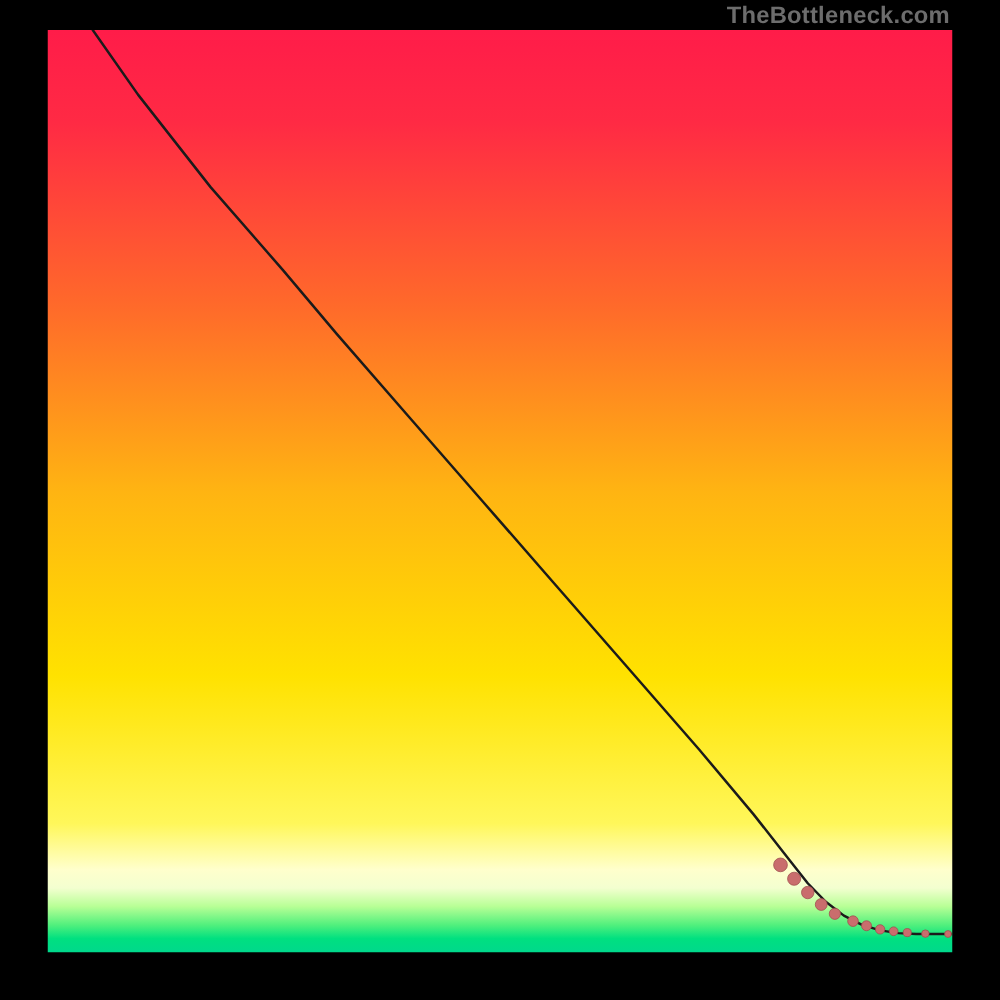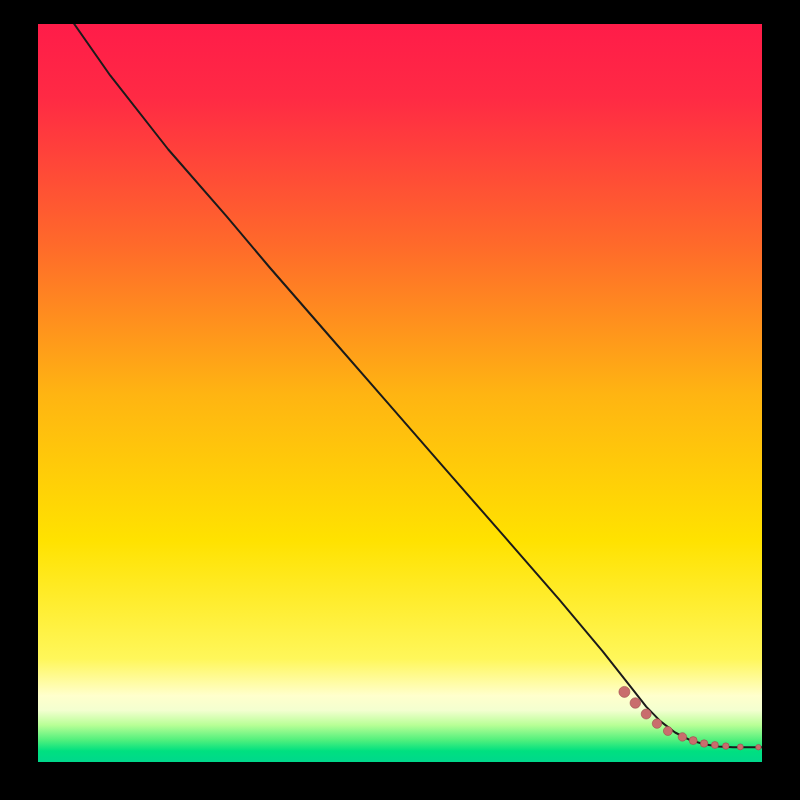--- a/index.html
+++ b/index.html
@@ -59,20 +59,21 @@
     font-weight: 600;
     color: #6d6d6d;
     letter-spacing: 0.2px;
     user-select: none;
   }
 </style>
 </head>
 <body>
 
 <div class="stage">
+  <div class="watermark">TheBottleneck.com</div>
 
   <div class="plot">
     <div class="gradient"></div>
     <svg class="curve" viewBox="0 0 724 738" preserveAspectRatio="none">
       <path id="curve-path" fill="none" stroke-width="2" stroke-linecap="round" stroke-linejoin="round" d="M36.2 0.0 L72.4 51.7 L130.3 125.5 L188.2 191.9 L231.7 243.5 L289.6 310.0 L347.5 376.4 L405.4 442.8 L463.4 509.2 L521.3 575.6 L564.7 627.3 L593.7 664.2 L608.2 682.6 L622.6 697.4 L637.1 708.5 L651.6 715.9 L666.1 720.3 L680.6 722.5 L695.0 723.2 L709.5 723.2 L724.0 723.2" stroke="#1b1b1b"></path>
       <g id="markers">
           <circle cx="586.4" cy="667.9" r="5.50" fill="#c96d6d" stroke="#9e4e4e" stroke-width="0.6"></circle>
           <circle cx="597.3" cy="679.0" r="5.25" fill="#c96d6d" stroke="#9e4e4e" stroke-width="0.6"></circle>
           <circle cx="608.2" cy="690.0" r="5.00" fill="#c96d6d" stroke="#9e4e4e" stroke-width="0.6"></circle>
           <circle cx="619.0" cy="699.6" r="4.75" fill="#c96d6d" stroke="#9e4e4e" stroke-width="0.6"></circle>

